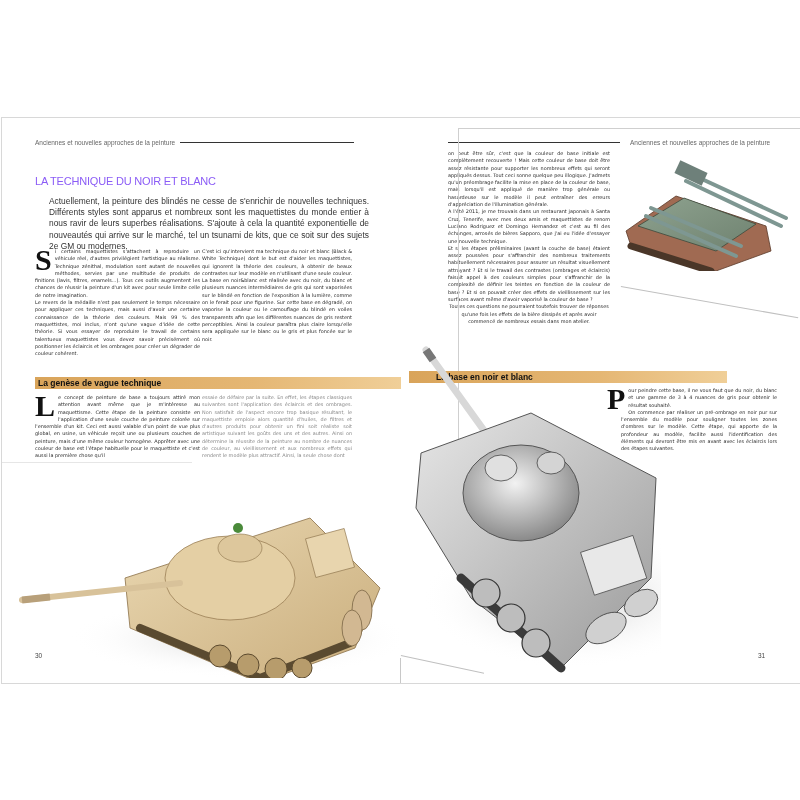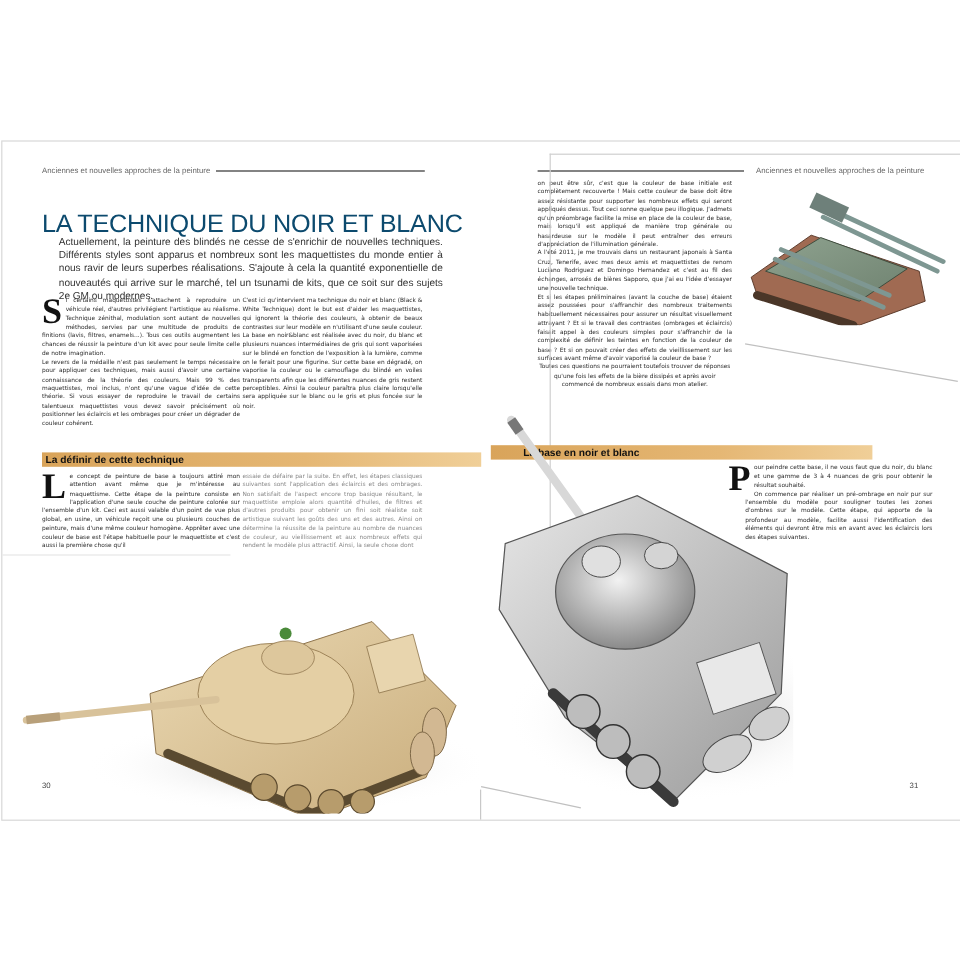--- a/index.html
+++ b/index.html
@@ -9,21 +9,21 @@
             border-top:1px solid #d8d8d8; border-bottom:1px solid #d8d8d8;
             border-left:1px solid #d8d8d8; border-right:1px solid #d8d8d8; background:#fff; }
   .page { position:absolute; top:0; height:565px; }
   .page-left { left:0; width:399px; }
   .page-right { left:399px; width:399px; }
 
   .run-head { position:absolute; font-family:"Liberation Sans", sans-serif; font-size:6.5px; color:#666; white-space:nowrap; }
   .rule { position:absolute; height:1px; background:#333; }
 
   .title { position:absolute; left:33px; top:57px; font-family:"Liberation Sans", sans-serif;
-           font-size:21px; color:#0c4a6e; letter-spacing:-0.2px; white-space:nowrap; }
+           font-size:11px; color:#8b5cf6; letter-spacing:-0.2px; white-space:nowrap; }
   .lead { position:absolute; left:47px; top:78px; width:320px; font-family:"Liberation Sans", sans-serif;
           font-size:8.4px; line-height:11.2px; color:#333; text-align:justify; }
 
   .col { position:absolute; font-family:"DejaVu Sans", sans-serif; font-size:4.9px; line-height:7.3px; color:#2a2a2a; text-align:justify; }
   .col p { margin:0; }
   .dropcap { float:left; font-family:"Liberation Serif", serif; font-weight:bold; font-size:30px; line-height:22px;
              margin:1px 3px 0 0; color:#111; }
   .faded { color:#888; }
 
   .section-bar { position:absolute; height:12px; background:linear-gradient(to right,#d9a45a,#e5b774 60%,#f0cf98); }
@@ -49,21 +49,21 @@
     <div class="col" style="left:33px;top:130px;width:165px;">
       <span class="dropcap">S</span>
       <p>i certains maquettistes s'attachent à reproduire un véhicule réel, d'autres privilégient l'artistique au réalisme. Technique zénithal, modulation sont autant de nouvelles méthodes, servies par une multitude de produits de finitions (lavis, filtres, enamels...). Tous ces outils augmentent les chances de réussir la peinture d'un kit avec pour seule limite celle de notre imagination.</p>
       <p>Le revers de la médaille n'est pas seulement le temps nécessaire pour appliquer ces techniques, mais aussi d'avoir une certaine connaissance de la théorie des couleurs. Mais 99 % des maquettistes, moi inclus, n'ont qu'une vague d'idée de cette théorie. Si vous essayer de reproduire le travail de certains talentueux maquettistes vous devez savoir précisément où positionner les éclaircis et les ombrages pour créer un dégrader de couleur cohérent.</p>
     </div>
     <div class="col" style="left:200px;top:130px;width:150px;">
       <p>C'est ici qu'intervient ma technique du noir et blanc (Black &amp; White Technique) dont le but est d'aider les maquettistes, qui ignorent la théorie des couleurs, à obtenir de beaux contrastes sur leur modèle en n'utilisant d'une seule couleur. La base en noir&amp;blanc est réalisée avec du noir, du blanc et plusieurs nuances intermédiaires de gris qui sont vaporisées sur le blindé en fonction de l'exposition à la lumière, comme on le ferait pour une figurine. Sur cette base en dégradé, on vaporise la couleur ou le camouflage du blindé en voiles transparents afin que les différentes nuances de gris restent perceptibles. Ainsi la couleur paraîtra plus claire lorsqu'elle sera appliquée sur le blanc ou le gris et plus foncée sur le noir.</p>
     </div>
 
     <div class="section-bar" style="left:33px;top:259px;width:366px;">
-      <span class="section-label" style="left:3px;">La définir de cette technique</span>
+      <span class="section-label" style="left:3px;">La genèse de vague technique</span>
     </div>
 
     <div class="col" style="left:33px;top:276px;width:165px;">
       <span class="dropcap">L</span>
       <p>e concept de peinture de base a toujours attiré mon attention avant même que je m'intéresse au maquettisme. Cette étape de la peinture consiste en l'application d'une seule couche de peinture colorée sur l'ensemble d'un kit. Ceci est aussi valable d'un point de vue plus global, en usine, un véhicule reçoit une ou plusieurs couches de peinture, mais d'une même couleur homogène. Apprêter avec une couleur de base est l'étape habituelle pour le maquettiste et c'est aussi la première chose qu'il</p>
     </div>
     <div class="col faded" style="left:200px;top:276px;width:150px;">
       <p>essaie de défaire par la suite. En effet, les étapes classiques suivantes sont l'application des éclaircis et des ombrages. Non satisfait de l'aspect encore trop basique résultant, le maquettiste emploie alors quantité d'huiles, de filtres et d'autres produits pour obtenir un fini soit réaliste soit artistique suivant les goûts des uns et des autres. Ainsi on détermine la réussite de la peinture au nombre de nuances de couleur, au vieillissement et aux nombreux effets qui rendent le modèle plus attractif. Ainsi, la seule chose dont</p>
     </div>
     <div class="thin-line" style="left:0;top:344px;width:190px;background:#e6e6e6;"></div>

